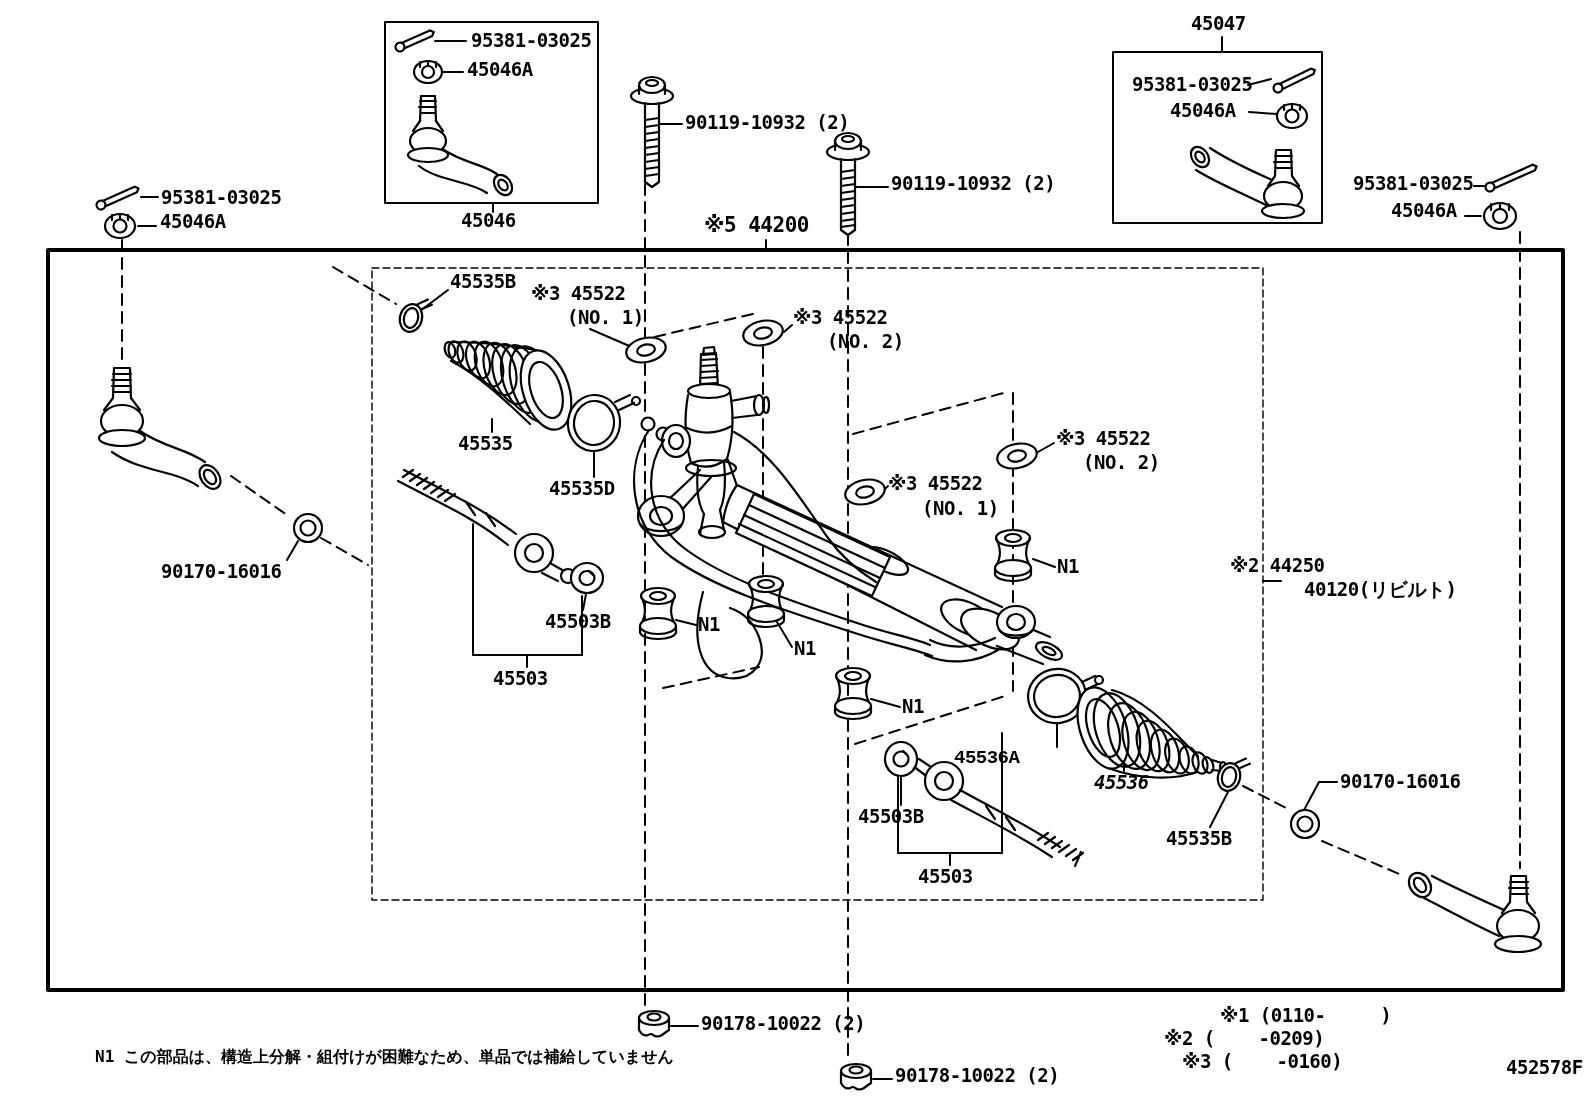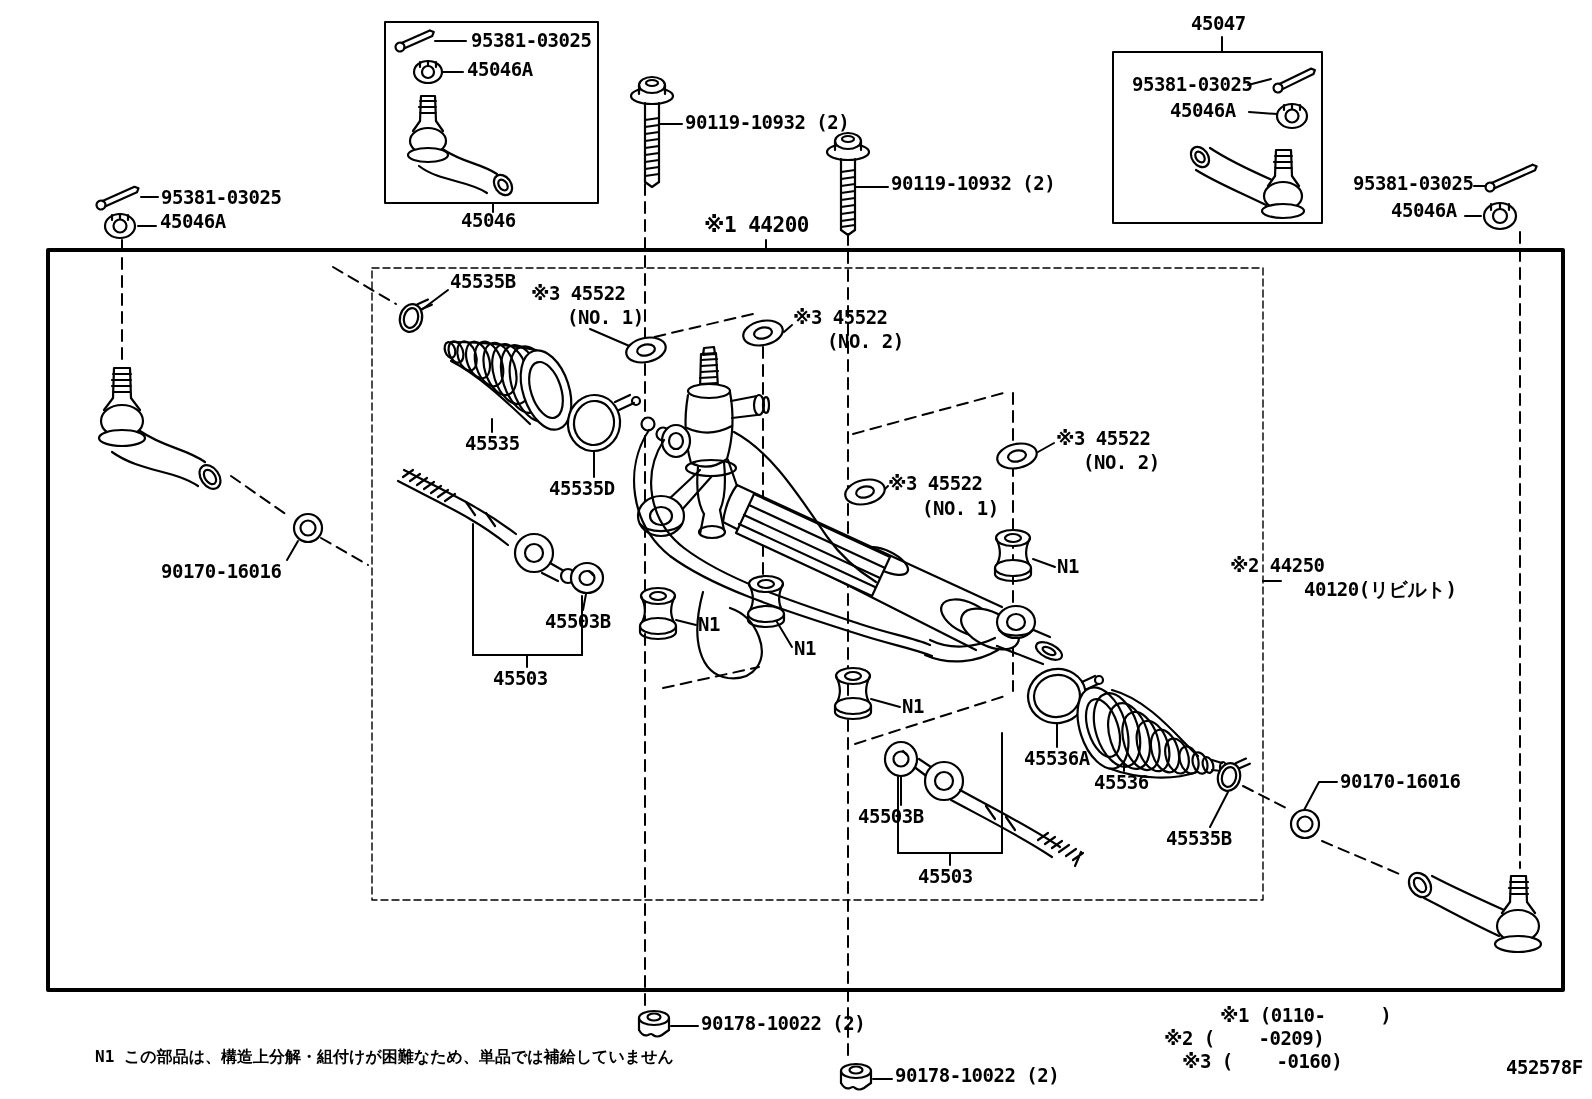--- a/index.html
+++ b/index.html
@@ -385,43 +385,43 @@
     <div class="lbl" style="left: 461px; top: 211px;">45046</div>
     <div class="lbl" style="left: 685px; top: 113px;">90119-10932 (2)</div>
     <div class="lbl" style="left: 891px; top: 174px;">90119-10932 (2)</div>
     <div class="lbl" style="left: 1191px; top: 14px;">45047</div>
     <div class="lbl" style="left: 1132px; top: 75px;">95381-03025</div>
     <div class="lbl" style="left: 1170px; top: 101px;">45046A</div>
     <div class="lbl" style="left: 1353px; top: 174px;">95381-03025</div>
     <div class="lbl" style="left: 1391px; top: 201px;">45046A</div>
     <div class="lbl" style="left: 161px; top: 188px;">95381-03025</div>
     <div class="lbl" style="left: 160px; top: 212px;">45046A</div>
-    <div class="lbl xl" style="left: 704px; top: 214px;">※1 44200</div>
+    <div class="lbl xl" style="left: 704px; top: 214px;">※5 44200</div>
     <div class="lbl" style="left: 450px; top: 272px;">45535B</div>
     <div class="lbl" style="left: 531px; top: 284px;">※3 45522</div>
     <div class="lbl" style="left: 567px; top: 308px;">(NO. 1)</div>
     <div class="lbl" style="left: 793px; top: 308px;">※3 45522</div>
     <div class="lbl" style="left: 827px; top: 332px;">(NO. 2)</div>
-    <div class="lbl" style="left: 458px; top: 434px; margin-left: 7px;">45535</div>
+    <div class="lbl" style="left: 458px; top: 434px;">45535</div>
     <div class="lbl" style="left: 549px; top: 479px;">45535D</div>
     <div class="lbl" style="left: 1056px; top: 429px;">※3 45522</div>
     <div class="lbl" style="left: 1083px; top: 453px;">(NO. 2)</div>
     <div class="lbl" style="left: 888px; top: 474px;">※3 45522</div>
     <div class="lbl" style="left: 922px; top: 499px;">(NO. 1)</div>
     <div class="lbl" style="left: 161px; top: 562px;">90170-16016</div>
     <div class="lbl" style="left: 545px; top: 612px;">45503B</div>
     <div class="lbl" style="left: 698px; top: 615px;">N1</div>
     <div class="lbl" style="left: 794px; top: 639px;">N1</div>
     <div class="lbl" style="left: 493px; top: 669px;">45503</div>
     <div class="lbl" style="left: 902px; top: 697px;">N1</div>
     <div class="lbl" style="left: 1057px; top: 557px;">N1</div>
     <div class="lbl" style="left: 1222px; top: 556px; margin-left: 8px;">※2 44250</div>
     <div class="lbl" style="left: 1304px; top: 580px;">40120(リビルト)</div>
-    <div class="lbl" style="left: 1024px; top: 749px;">45536A</div>
-    <div class="lbl" style="left: 1094px; top: 773px;">45536</div>
+    <div class="lbl" style="left: 954px; top: 749px; font-family: Liberation Mono, monospace;">45536A</div>
+    <div class="lbl" style="left: 1094px; top: 773px; font-style: italic;">45536</div>
     <div class="lbl" style="left: 858px; top: 807px;">45503B</div>
     <div class="lbl" style="left: 1166px; top: 829px;">45535B</div>
     <div class="lbl" style="left: 918px; top: 867px;">45503</div>
     <div class="lbl" style="left: 1340px; top: 772px;">90170-16016</div>
     <div class="lbl" style="left: 701px; top: 1014px;">90178-10022 (2)</div>
     <div class="lbl" style="left: 895px; top: 1066px;">90178-10022 (2)</div>
     <div class="lbl" style="left: 1220px; top: 1006px;">※1 (0110-     )</div>
     <div class="lbl" style="left: 1164px; top: 1029px;">※2 (    -0209)</div>
     <div class="lbl" style="left: 1182px; top: 1052px;">※3 (    -0160)</div>
     <div class="lbl" style="left: 1506px; top: 1058px;">452578F</div>

